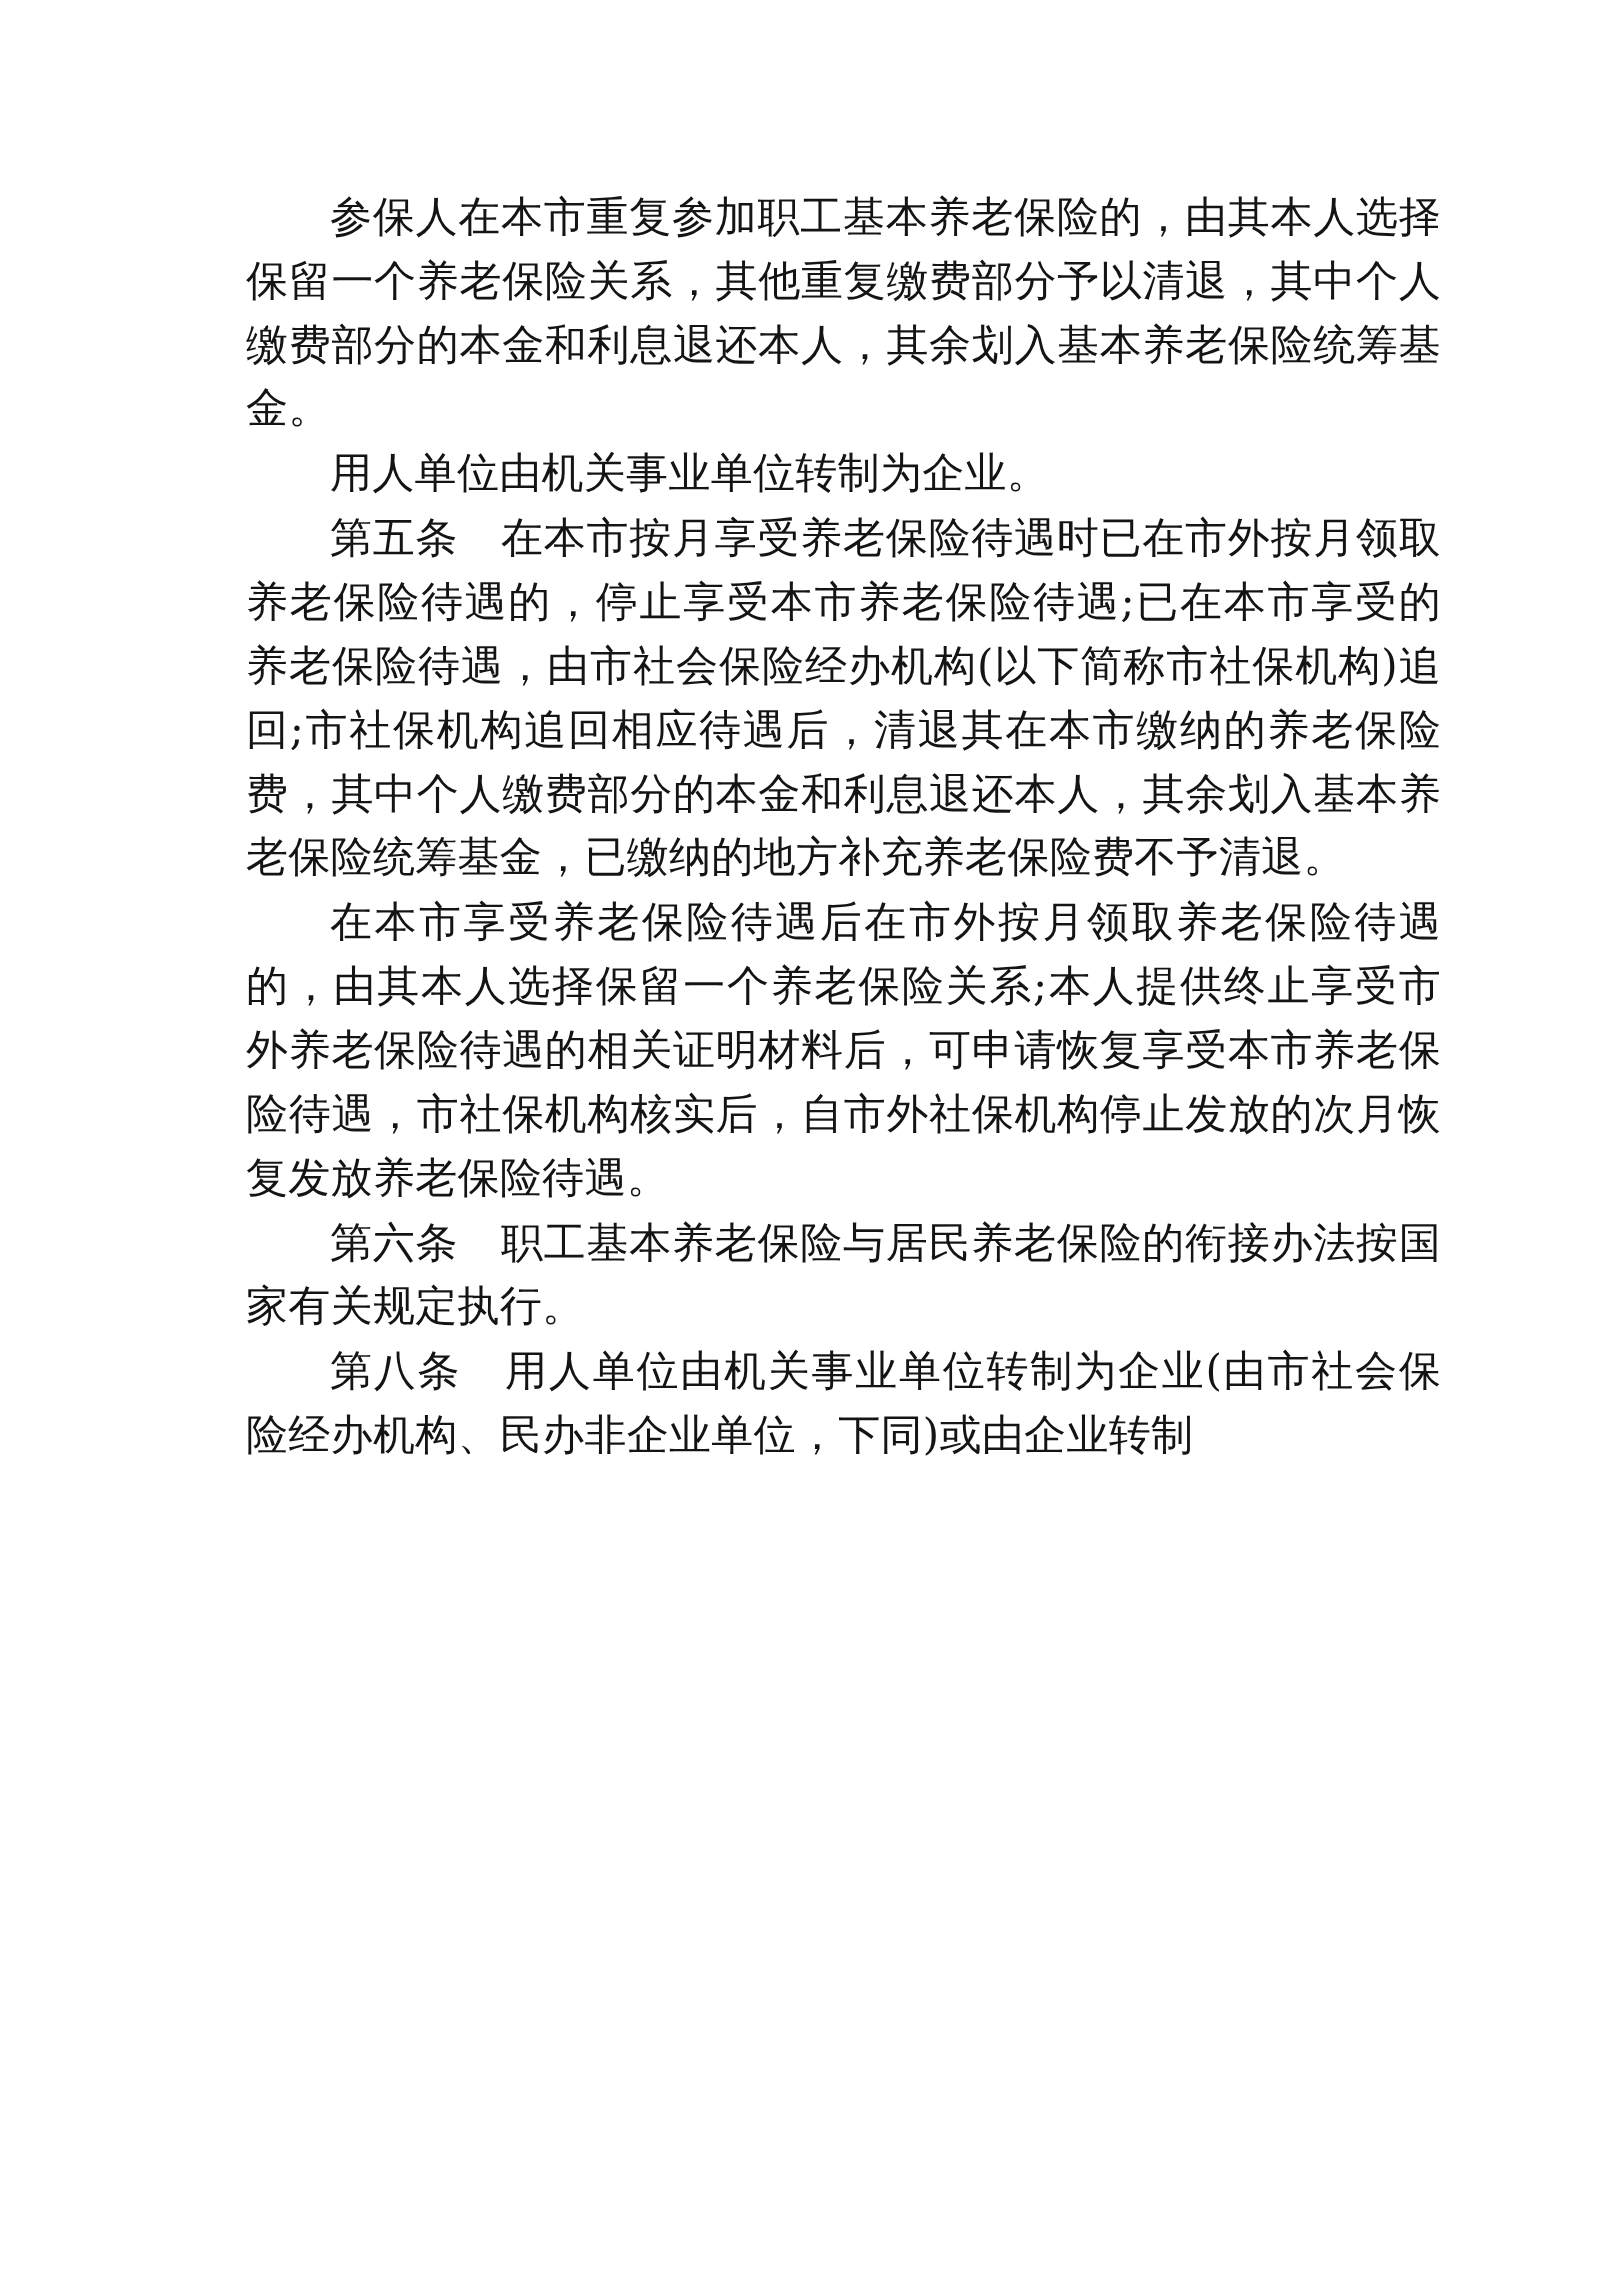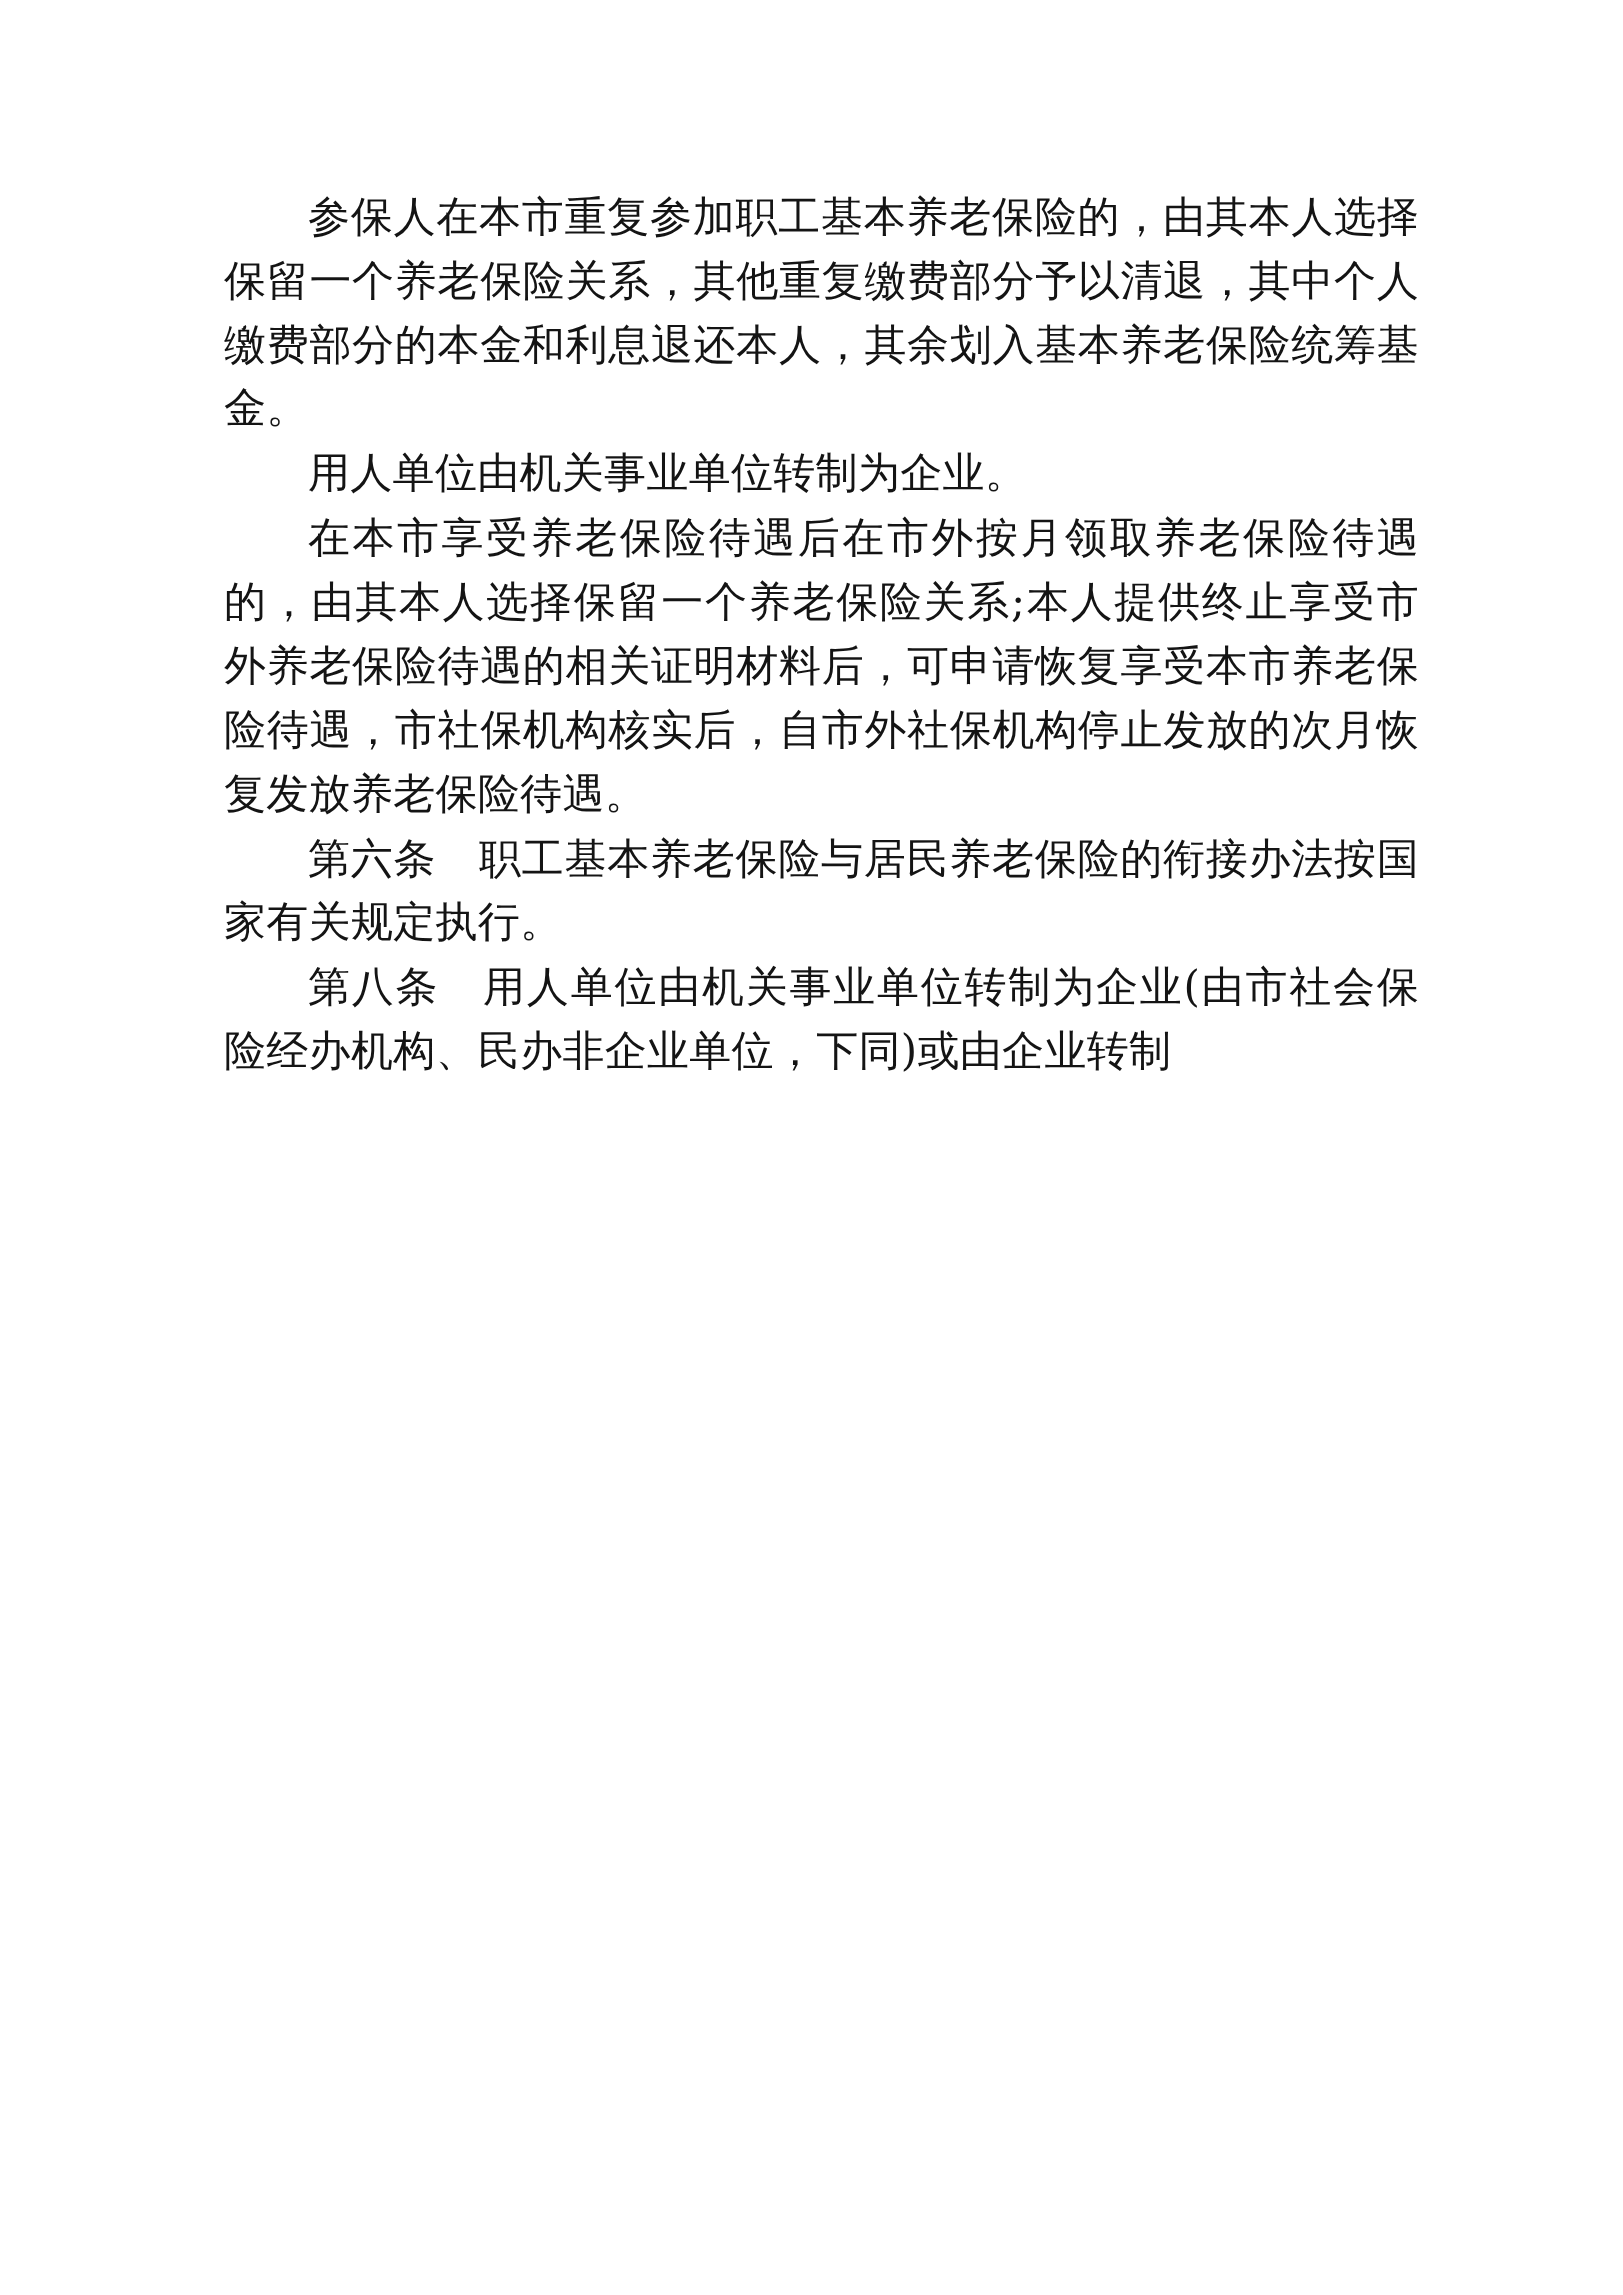--- a/index.html
+++ b/index.html
@@ -17,20 +17,21 @@
   .page {
     position: relative;
     width: 1623px;
     height: 2295px;
     box-sizing: border-box;
     padding: 185px 168px 135px 224px;
     background: #ffffff;
   }
   .doc-body {
     width: 1195px;
+    margin-left: 22px;
   }
   .para {
     font-size: 42px;
     line-height: 1.52;
     letter-spacing: 0.3px;
     text-align: justify;
     text-justify: inter-ideograph;
     margin: 0 0 1.1px 0;
     text-indent: 2em;
     color: #141414;
@@ -40,18 +41,19 @@
     margin-bottom: 0;
   }
 </style>
 </head>
 <body>
 
 <div class="page">
   <div class="doc-body">
     <p class="para">参保人在本市重复参加职工基本养老保险的，由其本人选择保留一个养老保险关系，其他重复缴费部分予以清退，其中个人缴费部分的本金和利息退还本人，其余划入基本养老保险统筹基金。</p>
     <p class="para">用人单位由机关事业单位转制为企业。</p>
+    <p class="para">第五条　在本市按月享受养老保险待遇时已在市外按月领取养老保险待遇的，停止享受本市养老保险待遇;已在本市享受的养老保险待遇，由市社会保险经办机构(以下简称市社保机构)追回;市社保机构追回相应待遇后，清退其在本市缴纳的养老保险费，其中个人缴费部分的本金和利息退还本人，其余划入基本养老保险统筹基金，已缴纳的地方补充养老保险费不予清退。</p>
     <p class="para">在本市享受养老保险待遇后在市外按月领取养老保险待遇的，由其本人选择保留一个养老保险关系;本人提供终止享受市外养老保险待遇的相关证明材料后，可申请恢复享受本市养老保险待遇，市社保机构核实后，自市外社保机构停止发放的次月恢复发放养老保险待遇。</p>
     <p class="para">第六条　职工基本养老保险与居民养老保险的衔接办法按国家有关规定执行。</p>
     <p class="para">第八条　用人单位由机关事业单位转制为企业(由市社会保险经办机构、民办非企业单位，下同)或由企业转制</p>
   </div>
 </div>
 
 
 </body></html>

